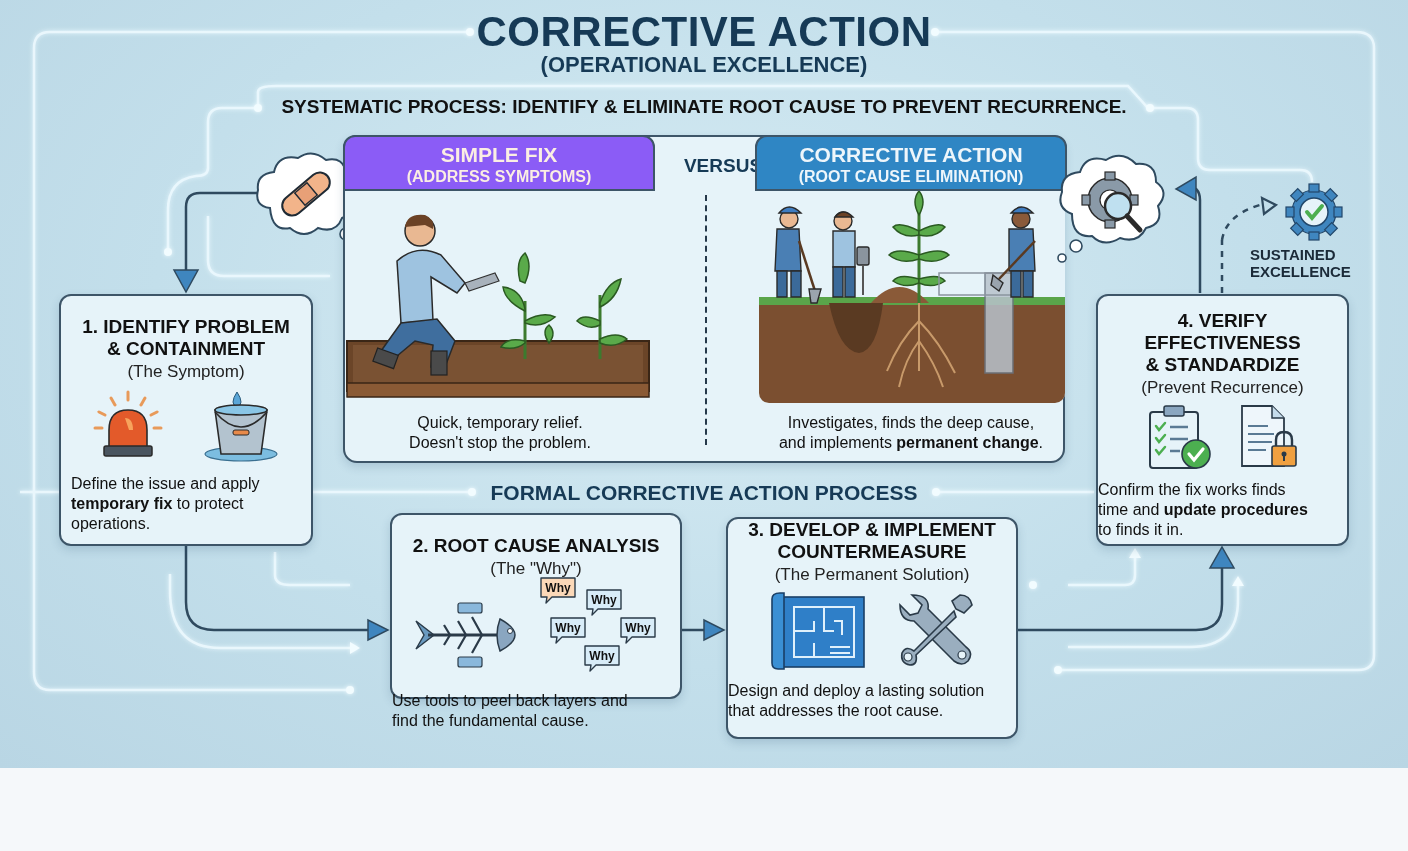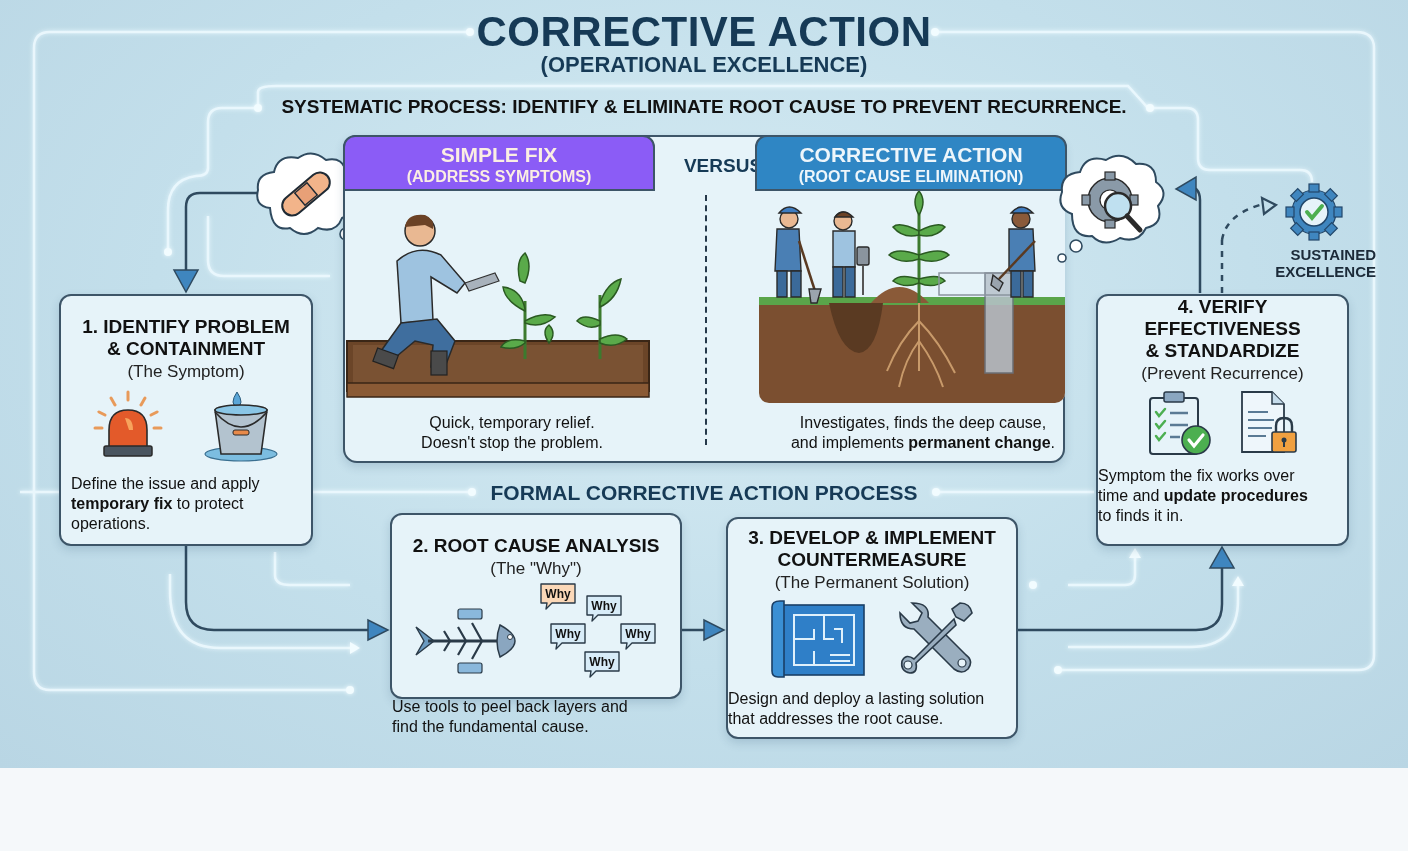--- a/index.html
+++ b/index.html
@@ -63,37 +63,37 @@
   }
   .panel-head .t { font-size: 21px; font-weight: 700; margin-top: 6px; line-height: 24px; }
   .panel-head .s { font-size: 16px; font-weight: 700; line-height: 20px; }
   .orange { background: #8b5cf6; }
   .blue { background: #2f86c4; color: #eef6fb; }
 
   .scene {
     position: absolute; top: 54px; height: 212px; border-radius: 0 0 10px 10px; overflow: hidden;
   }
   .panel-desc {
-    position: absolute; top: 276px; text-align: center; font-size: 16px; line-height: 20px; color: #111; margin-left: 12px;
+    position: absolute; top: 276px; text-align: center; font-size: 16px; line-height: 20px; color: #111;
   }
   .versus {
     position: absolute; left: 17px; top: 18px; width: 722px; text-align: center;
     font-size: 19px; font-weight: 700; color: #163a56;
   }
   .divider {
     position: absolute; left: 360px; top: 58px; height: 250px; border-left: 2px dashed #25384a;
   }
 
   .section-label {
     left: 0; width: 1408px; top: 481px; text-align: center;
     font-size: 21px; font-weight: 700; color: #163a56;
   }
 
   .sustained {
-    left: 1250px; top: 246px; width: 126px; text-align: right;
+    left: 1250px; top: 246px; width: 126px; text-align: left;
     font-size: 15px; font-weight: 700; color: #1b2a38; line-height: 17px;
   }
 </style>
 </head>
 <body>
 
 <div class="canvas">
 
   <svg class="lines" viewBox="0 0 1408 768">
     <defs>
@@ -347,21 +347,21 @@
     </div>
     <div class="desc" style="margin-top:4px;padding:0 10px;">
       <span>Define the issue and apply</span><br>
       <b>temporary fix</b><span> to protect operations.</span>
     </div>
   </div>
 
   <div class="card" style="left:390px;top:513px;width:292px;height:186px;padding-top:20px;">
     <div class="h">2. ROOT CAUSE ANALYSIS</div>
     <div class="sub">(The "Why")</div>
-    <div style="position:relative;height:100px;margin-top:8px;">
+    <div style="position:relative;height:100px;margin-top:2px;">
       <svg style="position:absolute;left:22px;top:18px" width="115" height="72" viewBox="0 0 115 72">
         <path d="M 2 22 L 20 36 L 2 50 L 10 36 Z" fill="#6a9ac0" stroke="#2a3a48" stroke-width="1.4"></path>
         <line x1="14" y1="36" x2="90" y2="36" stroke="#2a3a48" stroke-width="3"></line>
         <g stroke="#2a3a48" stroke-width="2.2" fill="none">
           <path d="M 30 26 L 36 36 L 30 46"></path>
             <path d="M 44 22 L 52 36 L 44 50"></path>
             <path d="M 58 18 L 68 36 L 58 54"></path>
         </g>
         <rect x="44" y="4" width="24" height="10" rx="2" fill="#8ab8dc" stroke="#2a3a48" stroke-width="1.2"></rect>
         <rect x="44" y="58" width="24" height="10" rx="2" fill="#8ab8dc" stroke="#2a3a48" stroke-width="1.2"></rect>
@@ -398,21 +398,21 @@
             <text x="20" y="17" text-anchor="middle" font-size="12" font-weight="700" font-family="Liberation Sans, sans-serif" fill="#111">Why</text>
           </svg>
       </div>
     </div>
     <div class="desc" style="margin-top:10px;">
       <div>Use tools to peel back layers and</div>
       <div>find the fundamental cause.</div>
     </div>
   </div>
 
-  <div class="card" style="left:726px;top:517px;width:292px;height:222px;padding-top:8px;">
+  <div class="card" style="left:726px;top:517px;width:292px;height:222px;padding-top:0;">
     <div class="h">3. DEVELOP &amp; IMPLEMENT</div>
     <div class="h">COUNTERMEASURE</div>
     <div class="sub">(The Permanent Solution)</div>
     <div style="display:flex;justify-content:center;gap:30px;margin-top:6px;height:84px;">
       <svg width="98" height="80" viewBox="0 0 98 80">
         <rect x="10" y="6" width="84" height="70" fill="#2f7fc8" stroke="#1a3f66" stroke-width="1.6"></rect>
         <path d="M 2 8 Q 2 2 10 2 L 14 2 L 14 78 L 8 78 Q 2 78 2 72 Z" fill="#3a8fd4" stroke="#1a3f66" stroke-width="1.6"></path>
         <g stroke="#dff0fb" stroke-width="2" fill="none">
           <rect x="24" y="16" width="60" height="50"></rect>
           <path d="M 24 40 L 44 40 L 44 30"></path>
@@ -432,21 +432,21 @@
         <circle cx="64" cy="64" r="4" fill="#e6f3f9" stroke="#2a3a48" stroke-width="1.2"></circle>
         <circle cx="10" cy="66" r="4" fill="#e6f3f9" stroke="#2a3a48" stroke-width="1.2"></circle>
       </svg>
     </div>
     <div class="desc" style="margin-top:6px;">
       <div>Design and deploy a lasting solution</div>
       <div>that addresses the root cause.</div>
     </div>
   </div>
 
-  <div class="card" style="left:1096px;top:294px;width:253px;height:252px;">
+  <div class="card" style="left:1096px;top:294px;width:253px;height:252px;padding-top:14px;">
     <div class="h">4. VERIFY</div>
     <div class="h">EFFECTIVENESS</div>
     <div class="h">&amp; STANDARDIZE</div>
     <div class="sub">(Prevent Recurrence)</div>
     <div style="display:flex;justify-content:center;gap:26px;margin-top:6px;height:68px;">
       <svg width="66" height="66" viewBox="0 0 66 66">
         <rect x="4" y="8" width="48" height="56" rx="3" fill="#e6f3f9" stroke="#2a3a48" stroke-width="2"></rect>
         <rect x="18" y="2" width="20" height="10" rx="2" fill="#8aa6c0" stroke="#2a3a48" stroke-width="1.5"></rect>
         <g stroke="#4caf50" stroke-width="2.5" fill="none" stroke-linecap="round">
           <path d="M 10 22 L 13 26 L 19 19"></path>
@@ -470,21 +470,21 @@
             <line x1="10" y1="38" x2="34" y2="38"></line>
             <line x1="10" y1="46" x2="28" y2="46"></line>
           </g>
         <path d="M 38 42 L 38 36 Q 38 28 46 28 Q 54 28 54 36 L 54 42" fill="none" stroke="#2a3a48" stroke-width="2.4"></path>
         <rect x="34" y="42" width="24" height="20" rx="2" fill="#f0a040" stroke="#2a3a48" stroke-width="1.6"></rect>
         <circle cx="46" cy="50" r="2.5" fill="#2a3a48"></circle>
           <rect x="45" y="51" width="2" height="6" fill="#2a3a48"></rect>
       </svg>
     </div>
     <div class="desc" style="margin-top:8px;">
-      <div>Symptom the fix works over</div>
+      <div>Confirm the fix works finds</div>
       <div><span>time and </span><b>update procedures</b></div>
       <div>to finds it in.</div>
     </div>
   </div>
 </div>
 
 <div class="footer">
   
 </div>
 

